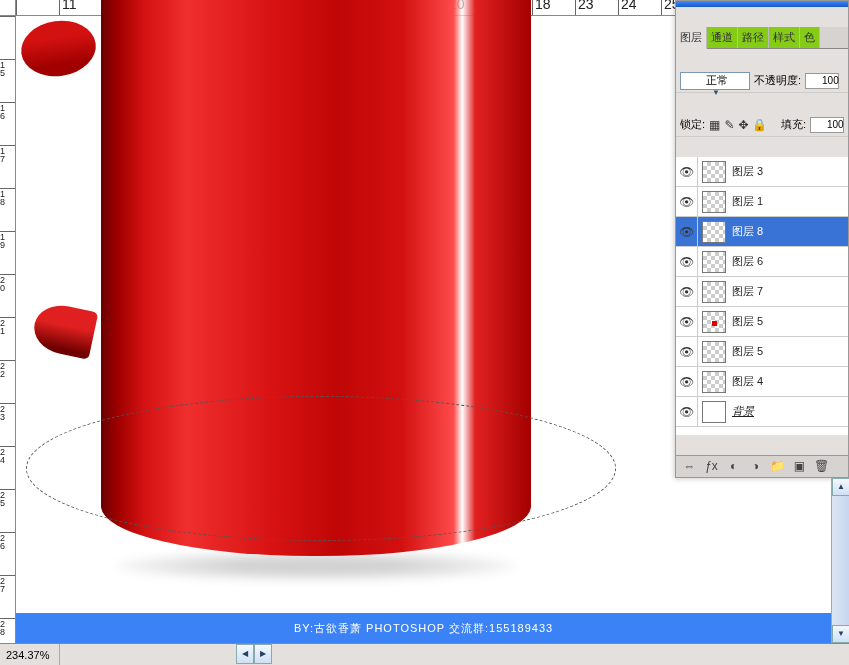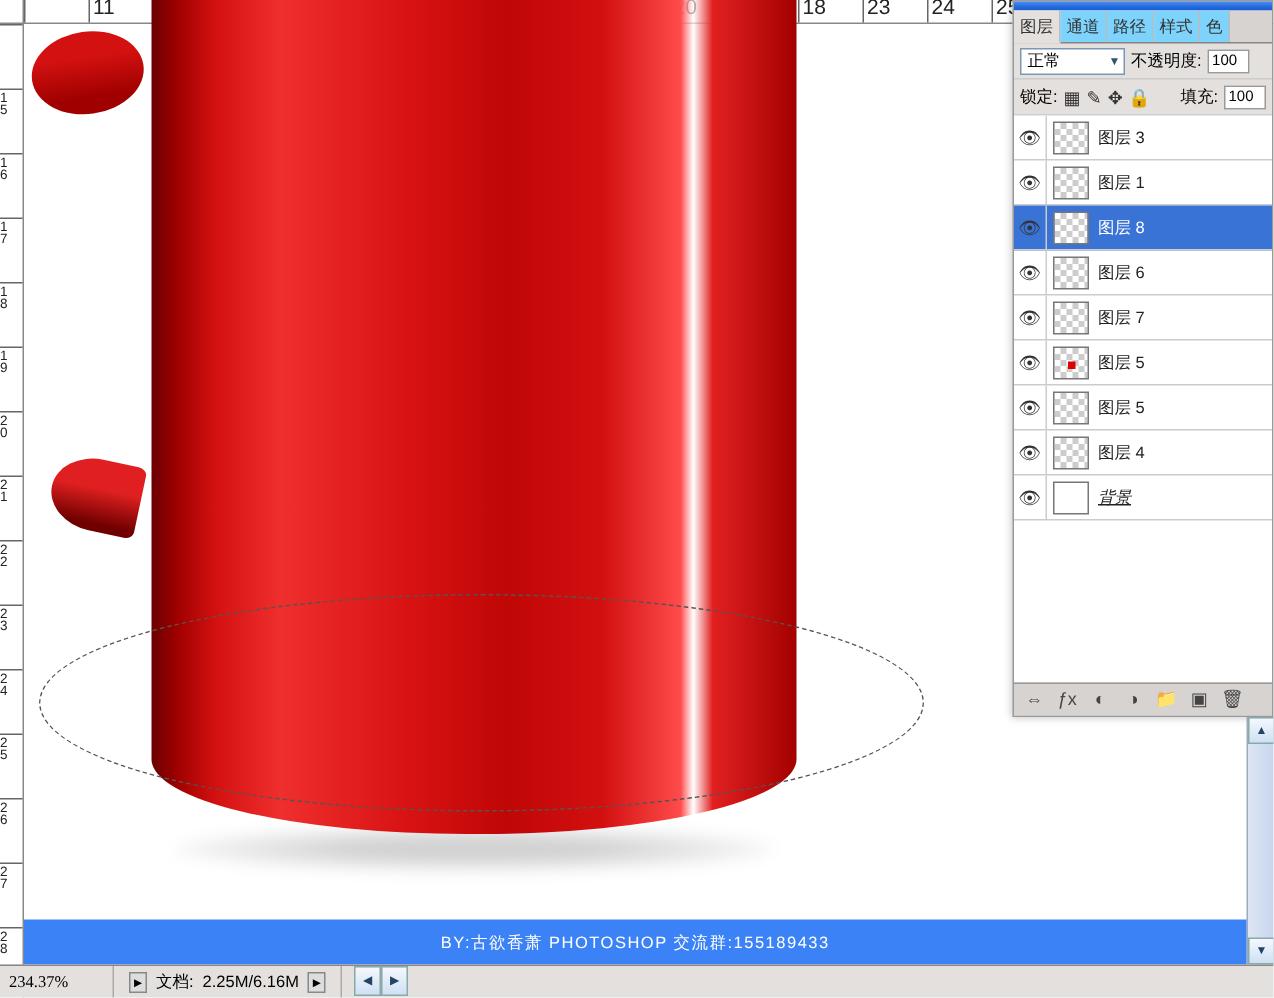--- a/index.html
+++ b/index.html
@@ -124,37 +124,38 @@
   .panel {
     position: absolute;
     top: 0; right: 0;
     width: 174px;
     height: 478px;
     background: #e4e0de;
     border: 1px solid #999;
     box-shadow: -1px 1px 5px rgba(0,0,0,0.2);
     display: flex;
     flex-direction: column;
+    gap: 20px;
   }
   .panel-titlebar {
     height: 6px;
     background: linear-gradient(to bottom, #4a8ef0, #2a6fe0, #165bd0);
   }
   .panel-tabs {
     display: flex;
     height: 22px;
     background: #d7d3d0;
     border-bottom: 1px solid #888;
   }
   .panel-tab {
     padding: 3px 4px;
     font-size: 11px;
     color: #333;
     border-right: 1px solid #bbb;
-    background: #7dd3fc;
+    background: #84cc16;
     white-space: nowrap;
   }
   .panel-tab.active {
     background: #e4e0de;
     border-bottom: 1px solid #e4e0de;
     margin-bottom: -1px;
   }
   .panel-row {
     display: flex;
     align-items: center;
@@ -166,28 +167,29 @@
   }
   .blendmode {
     width: 70px; height: 18px;
     background: #fff;
     border: 1px solid #7a98b5;
     font-size: 11px;
     padding-left: 4px;
     display: flex;
     align-items: center;
     justify-content: space-between;
+    flex-direction: column;
   }
   .blendmode .arrow { font-size: 8px; color: #356; padding-right: 2px; }
   .opacity-input, .fill-input {
     width: 28px; height: 16px;
     background: #fff;
     border: 1px solid #999;
     font-size: 10px;
-    padding: 0 2px;
+    padding: 0 16px;
     display: inline-flex;
     align-items: center;
   }
   .lock-icons {
     display: flex; gap: 4px; align-items: center;
     font-size: 12px;
     color: #333;
   }
   .layers-list {
     flex: 1;
@@ -283,27 +285,26 @@
     position: absolute;
     bottom: 0; left: 0; right: 0;
     height: 22px;
     background: #e4e0de;
     border-top: 1px solid #888;
     display: flex;
     align-items: center;
     font-size: 11px;
   }
   .statusbar .zoom {
-    width: 76px;
+    width: 60px;
     border-right: 1px solid #aaa;
     padding: 0 6px;
     height: 100%;
     display: flex;
     align-items: center;
-    font-family: Liberation Serif, serif;
   }
   .statusbar .docinfo {
     padding: 0 10px;
     display: flex;
     align-items: center;
     gap: 6px;
     height: 100%;
     border-right: 1px solid #aaa;
   }
   .statusbar .docinfo .popbtn {
@@ -520,23 +521,17 @@
 
 <div class="v-scrollbar">
   <div class="arrow-btn">▲</div>
   <div class="arrow-btn bottom">▼</div>
 </div>
 
 <div class="watermark">BY:古欲香萧   PHOTOSHOP 交流群:155189433</div>
 
 <div class="statusbar">
   <div class="zoom">234.37%</div>
-  <div class="docinfo">
-    <span class="popbtn">▶</span>
-    <span>文档:</span>
-    <span>2.25M/6.16M</span>
-    <span class="popbtn">▶</span>
-  </div>
   <div class="scroll-arrows">
     <div class="arrow-btn">◀</div>
     <div class="arrow-btn">▶</div>
   </div>
 </div>
 
 </body></html>

